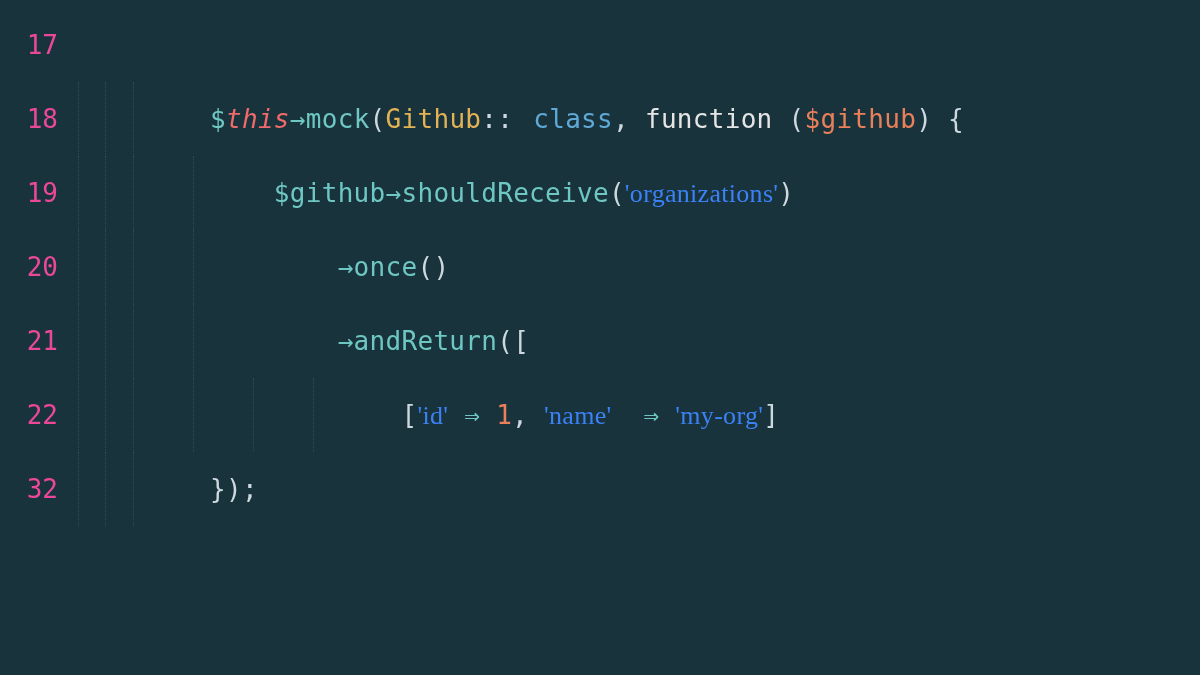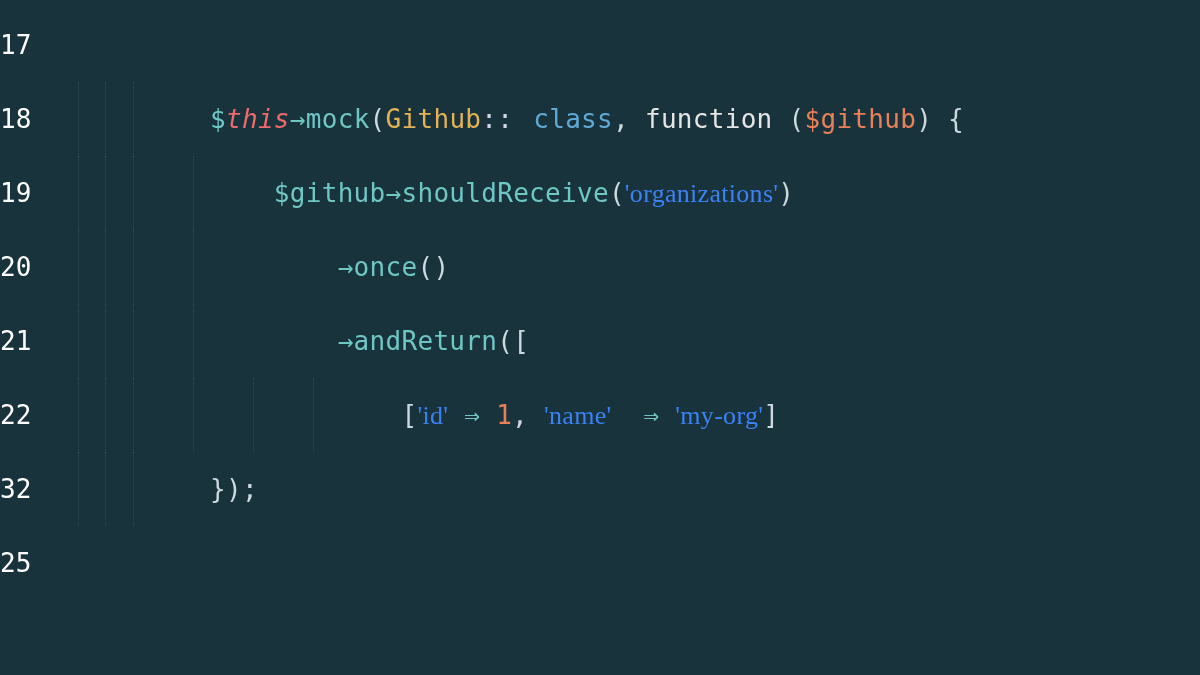--- a/index.html
+++ b/index.html
@@ -17,22 +17,22 @@
     padding-top: 8px;
   }
   .code-line {
     display: flex;
     align-items: center;
     height: 74px;
     white-space: pre;
   }
   .gutter {
     width: 58px;
-    text-align: left;
-    color: #ffffff;
+    text-align: right;
+    color: #ec4899;
     font-size: 26px;
     padding-right: 0;
     user-select: none;
   }
   .guides {
     position: relative;
     width: 152px;
     height: 100%;
     flex: 0 0 152px;
   }
@@ -68,14 +68,13 @@
 <body>
 
 <div class="editor" id="editor">
     <div class="code-line"><div class="gutter">17</div><div class="guides"></div><div class="code"></div></div>
     <div class="code-line"><div class="gutter">18</div><div class="guides"><div class="guide" style="left: 20px;"></div><div class="guide" style="left: 47px;"></div><div class="guide" style="left: 75px;"></div></div><div class="code"><span class="tk-var">$</span><span class="tk-italic">this</span><span class="tk-arrow">→</span><span class="tk-method">mock</span><span class="tk-punct">(</span><span class="tk-class">Github</span><span class="tk-scope">::</span><span class="tk-keyword">class</span><span class="tk-punct">, </span><span class="tk-func-kw">function </span><span class="tk-punct">(</span><span class="tk-param">$github</span><span class="tk-punct">)</span><span class="tk-brace"> {</span></div></div>
     <div class="code-line"><div class="gutter">19</div><div class="guides"><div class="guide" style="left: 20px;"></div><div class="guide" style="left: 47px;"></div><div class="guide" style="left: 75px;"></div><div class="guide" style="left: 135px;"></div></div><div class="code"><span>    </span><span class="tk-var">$github</span><span class="tk-arrow">→</span><span class="tk-method">shouldReceive</span><span class="tk-punct">(</span><span class="tk-string">'organizations'</span><span class="tk-punct">)</span></div></div>
     <div class="code-line"><div class="gutter">20</div><div class="guides"><div class="guide" style="left: 20px;"></div><div class="guide" style="left: 47px;"></div><div class="guide" style="left: 75px;"></div><div class="guide" style="left: 135px;"></div></div><div class="code"><span>        </span><span class="tk-arrow">→</span><span class="tk-method">once</span><span class="tk-punct">()</span></div></div>
     <div class="code-line"><div class="gutter">21</div><div class="guides"><div class="guide" style="left: 20px;"></div><div class="guide" style="left: 47px;"></div><div class="guide" style="left: 75px;"></div><div class="guide" style="left: 135px;"></div></div><div class="code"><span>        </span><span class="tk-arrow">→</span><span class="tk-method">andReturn</span><span class="tk-punct">([</span></div></div>
     <div class="code-line"><div class="gutter">22</div><div class="guides"><div class="guide" style="left: 20px;"></div><div class="guide" style="left: 47px;"></div><div class="guide" style="left: 75px;"></div><div class="guide" style="left: 135px;"></div><div class="guide" style="left: 195px;"></div><div class="guide" style="left: 255px;"></div></div><div class="code"><span>            </span><span class="tk-punct">[</span><span class="tk-string">'id'</span><span class="tk-punct"> </span><span class="tk-fat">⇒</span><span class="tk-punct"> </span><span class="tk-number">1</span><span class="tk-punct">, </span><span class="tk-string">'name'</span><span class="tk-punct"> </span><span class="tk-fat"> ⇒ </span><span class="tk-string">'my-org'</span><span class="tk-punct">]</span></div></div>
     <div class="code-line"><div class="gutter">32</div><div class="guides"><div class="guide" style="left: 20px;"></div><div class="guide" style="left: 47px;"></div><div class="guide" style="left: 75px;"></div></div><div class="code"><span class="tk-brace">}</span><span class="tk-punct">);</span></div></div>
-    <div class="code-line"><div class="gutter">25</div><div class="guides"></div><div class="code"></div></div>
   </div>
 
 </body></html>

